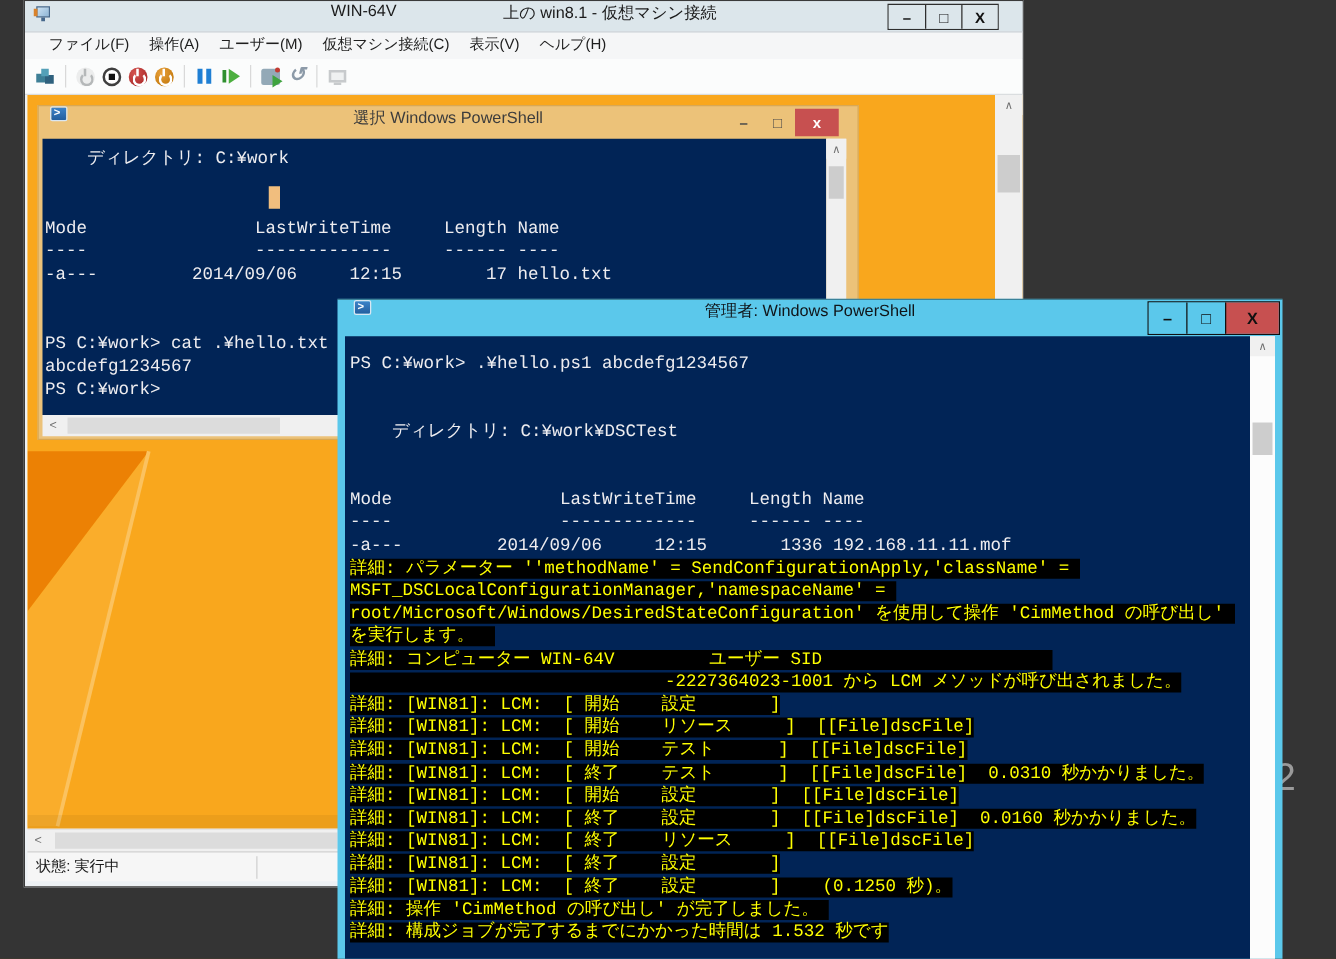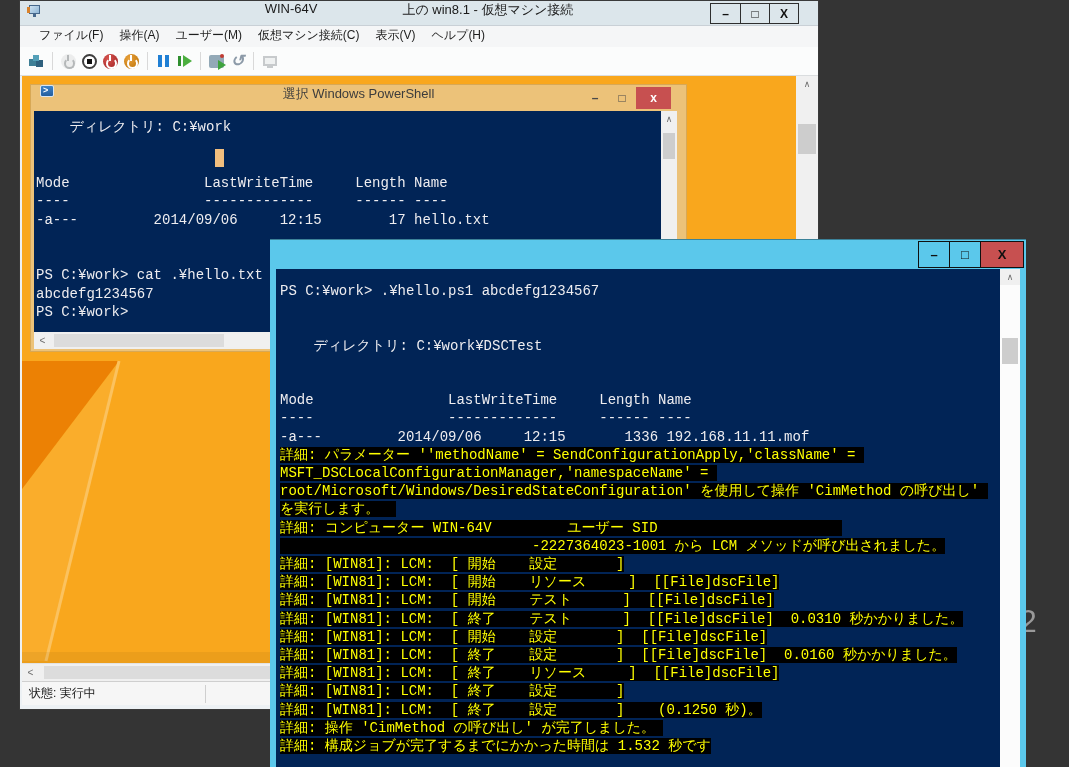--- a/index.html
+++ b/index.html
@@ -240,20 +240,24 @@
       <span class="arr">∧</span>
       <span class="thumb"></span>
     </div>
     <div class="hscroll ps-sel-hscroll">
       <span class="arr">&lt;</span>
       <span class="hthumb"></span>
     </div>
   </section>
 
   <section class="ps-window ps-admin">
+    <div class="ps-titlebar">
+      <span class="ps-icon"></span>
+      <span class="ps-title">管理者: Windows PowerShell</span>
+    </div>
     <span class="ps-adm-controls">
       <span class="pbtn pmin">–</span>
       <span class="pbtn pmax">□</span>
       <span class="pbtn pclose">X</span>
     </span>
     <div class="console">
       <pre><span class="cline">PS C:¥work&gt; .¥hello.ps1 abcdefg1234567</span><span class="cline">&nbsp;</span><span class="cline">&nbsp;</span><span class="cline">    ディレクトリ: C:¥work¥DSCTest</span><span class="cline">&nbsp;</span><span class="cline">&nbsp;</span><span class="cline">Mode                LastWriteTime     Length Name</span><span class="cline">----                -------------     ------ ----</span><span class="cline">-a---         2014/09/06     12:15       1336 192.168.11.11.mof</span><span class="cline"><span class="v">詳細: パラメーター ''methodName' = SendConfigurationApply,'className' = </span></span><span class="cline"><span class="v">MSFT_DSCLocalConfigurationManager,'namespaceName' = </span></span><span class="cline"><span class="v">root/Microsoft/Windows/DesiredStateConfiguration' を使用して操作 'CimMethod の呼び出し' </span></span><span class="cline"><span class="v">を実行します。  </span></span><span class="cline"><span class="v">詳細: コンピューター WIN-64V         ユーザー SID                      </span></span><span class="cline"><span class="v">                              -2227364023-1001 から LCM メソッドが呼び出されました。</span></span><span class="cline"><span class="v">詳細: [WIN81]: LCM:  [ 開始    設定       ]</span></span><span class="cline"><span class="v">詳細: [WIN81]: LCM:  [ 開始    リソース     ]  [[File]dscFile]</span></span><span class="cline"><span class="v">詳細: [WIN81]: LCM:  [ 開始    テスト      ]  [[File]dscFile]</span></span><span class="cline"><span class="v">詳細: [WIN81]: LCM:  [ 終了    テスト      ]  [[File]dscFile]  0.0310 秒かかりました。</span></span><span class="cline"><span class="v">詳細: [WIN81]: LCM:  [ 開始    設定       ]  [[File]dscFile]</span></span><span class="cline"><span class="v">詳細: [WIN81]: LCM:  [ 終了    設定       ]  [[File]dscFile]  0.0160 秒かかりました。</span></span><span class="cline"><span class="v">詳細: [WIN81]: LCM:  [ 終了    リソース     ]  [[File]dscFile]</span></span><span class="cline"><span class="v">詳細: [WIN81]: LCM:  [ 終了    設定       ]</span></span><span class="cline"><span class="v">詳細: [WIN81]: LCM:  [ 終了    設定       ]    (0.1250 秒)。</span></span><span class="cline"><span class="v">詳細: 操作 'CimMethod の呼び出し' が完了しました。 </span></span><span class="cline"><span class="v">詳細: 構成ジョブが完了するまでにかかった時間は 1.532 秒です</span></span></pre>
     </div>
     <div class="vscroll ps-adm-vscroll">
       <span class="arr">∧</span>

